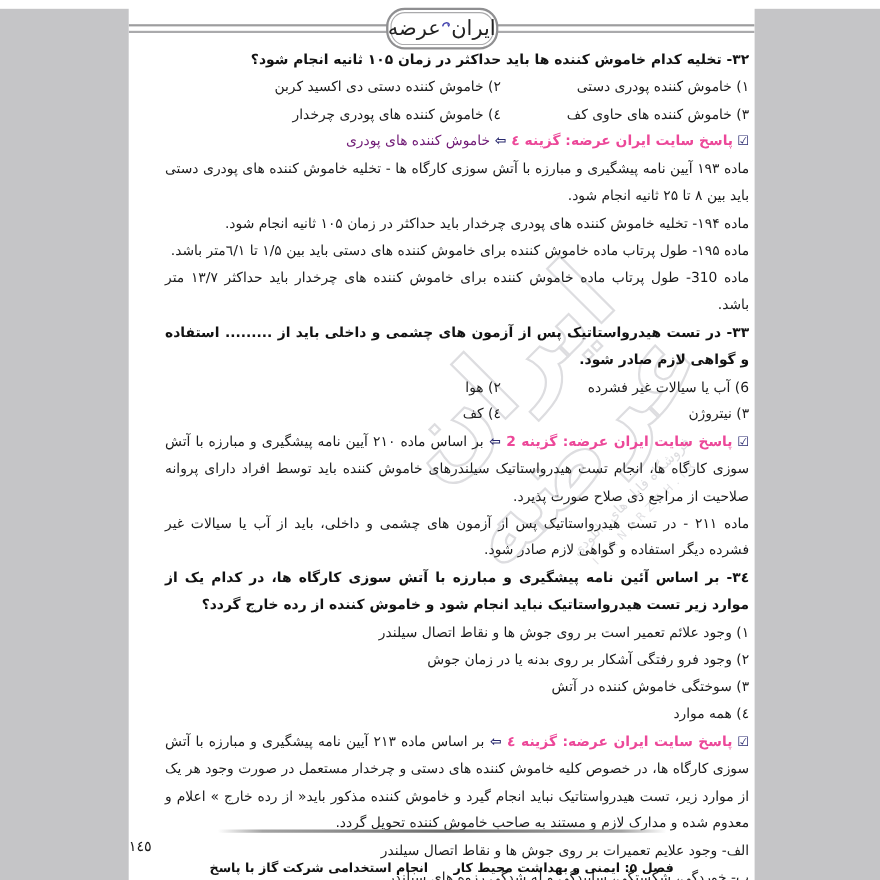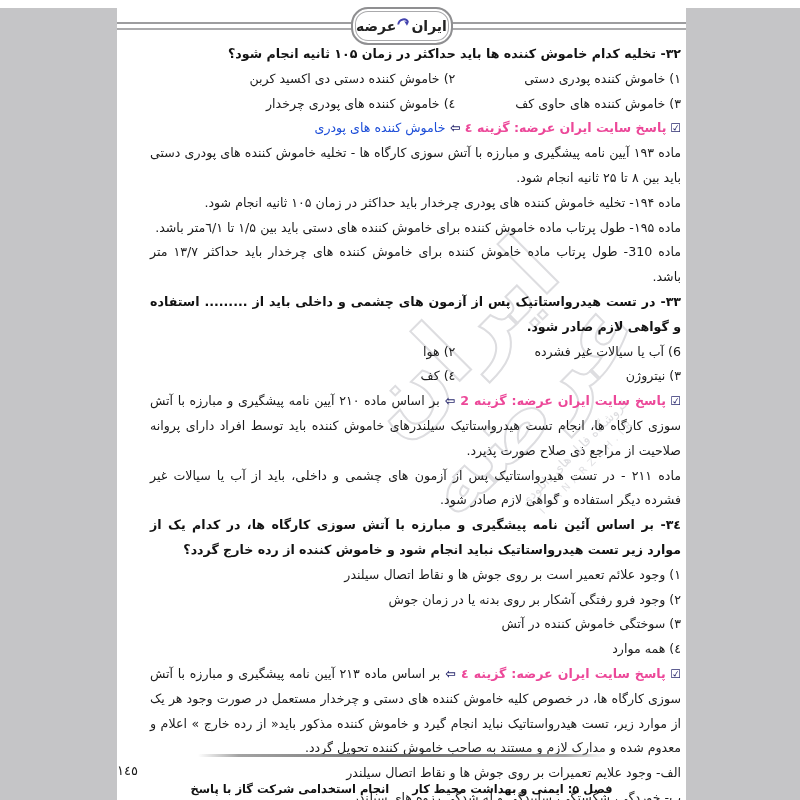--- a/index.html
+++ b/index.html
@@ -18,21 +18,21 @@
     border-top:2px solid #9d9d9f; border-bottom:2px solid #aaaaac;
   }
   .logo-box {
     position:absolute; top:7px; left:50%; transform:translateX(-50%);
     width:98px; height:34px; background:#ffffff;
     border:2px solid #8f8f91; border-radius:17px;
     box-shadow: inset 0 0 0 2px #ffffff, inset 0 0 0 3px #aaaaac;
     display:flex; align-items:center; justify-content:center; gap:1px;
     z-index:3;
   }
-  .logo-text { font-size:14px; font-weight:bold; color:#222; line-height:1; }
+  .logo-text { font-size:19px; font-weight:normal; color:#222; line-height:1; }
   .logo-arrow { width:15px; height:16px; margin:0 -1px 6px -1px; }
 
   .watermark {
     position:absolute; top:255px; left:250px; width:350px; height:330px;
     transform:rotate(-45deg); z-index:1; pointer-events:none; text-align:center;
   }
   .watermark .wm-big {
     font-size:92px; font-weight:bold; line-height:1.05;
     color:transparent; -webkit-text-stroke:2px #dddde0;
   }
@@ -45,21 +45,21 @@
     font-size:12.6px; line-height:24.8px; color:#1b1b1b;
   }
   .content p { margin:0; }
   .q-title { font-weight:bold; color:#121212; }
   .options.two-col { display:grid; grid-template-columns:42.5% 57.5%; }
   .options.one-col { display:block; }
   .opt { }
   .answer .chk { color:#28286e; font-size:12px; }
   .answer .lbl { color:#ec4899; font-weight:bold; }
   .answer .arr { color:#28286e; font-weight:bold; }
-  .answer .tail-navy { color:#1d4ed8;margin-left:28px; }
+  .answer .tail-navy { color:#701a75;margin-left:28px; }
   .answer .tail-black { color:#1b1b1b; }
 
   .footer-line {
     position:absolute; bottom:43px; left:50%; transform:translateX(-50%);
     width:408px; height:3px; border-radius:2px; z-index:2;
     background:linear-gradient(90deg, rgba(140,140,140,0) 0%, #a3a3a3 10%, #6e6e6e 50%, #a3a3a3 90%, rgba(140,140,140,0) 100%);
   }
   .page-number {
     position:absolute; bottom:22px; left:0; width:100%; text-align:left;
     font-size:13px; color:#1b1b1b; z-index:2;

